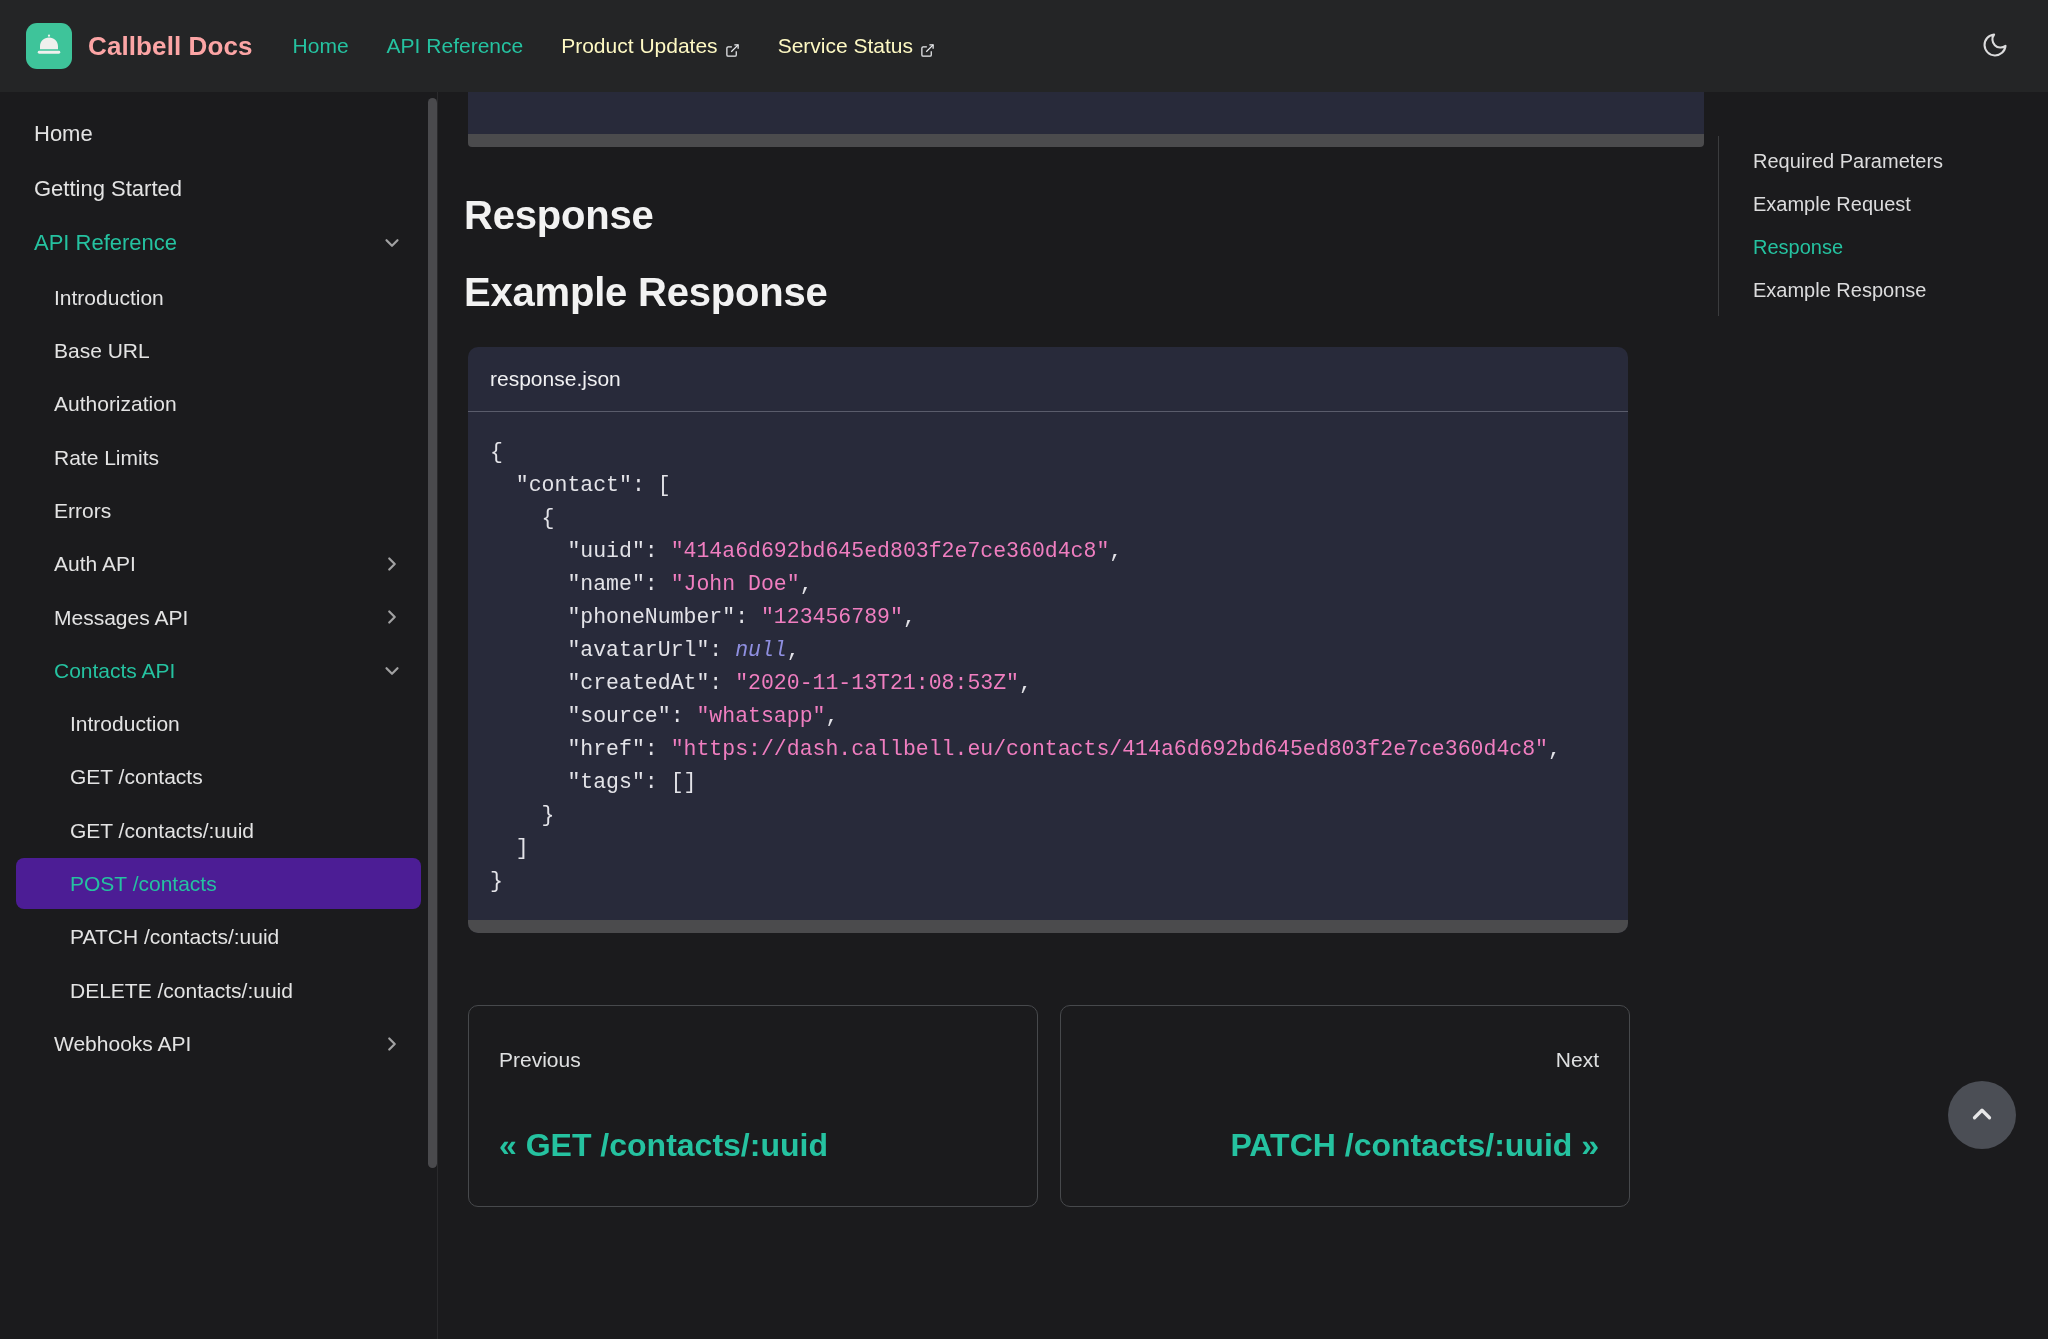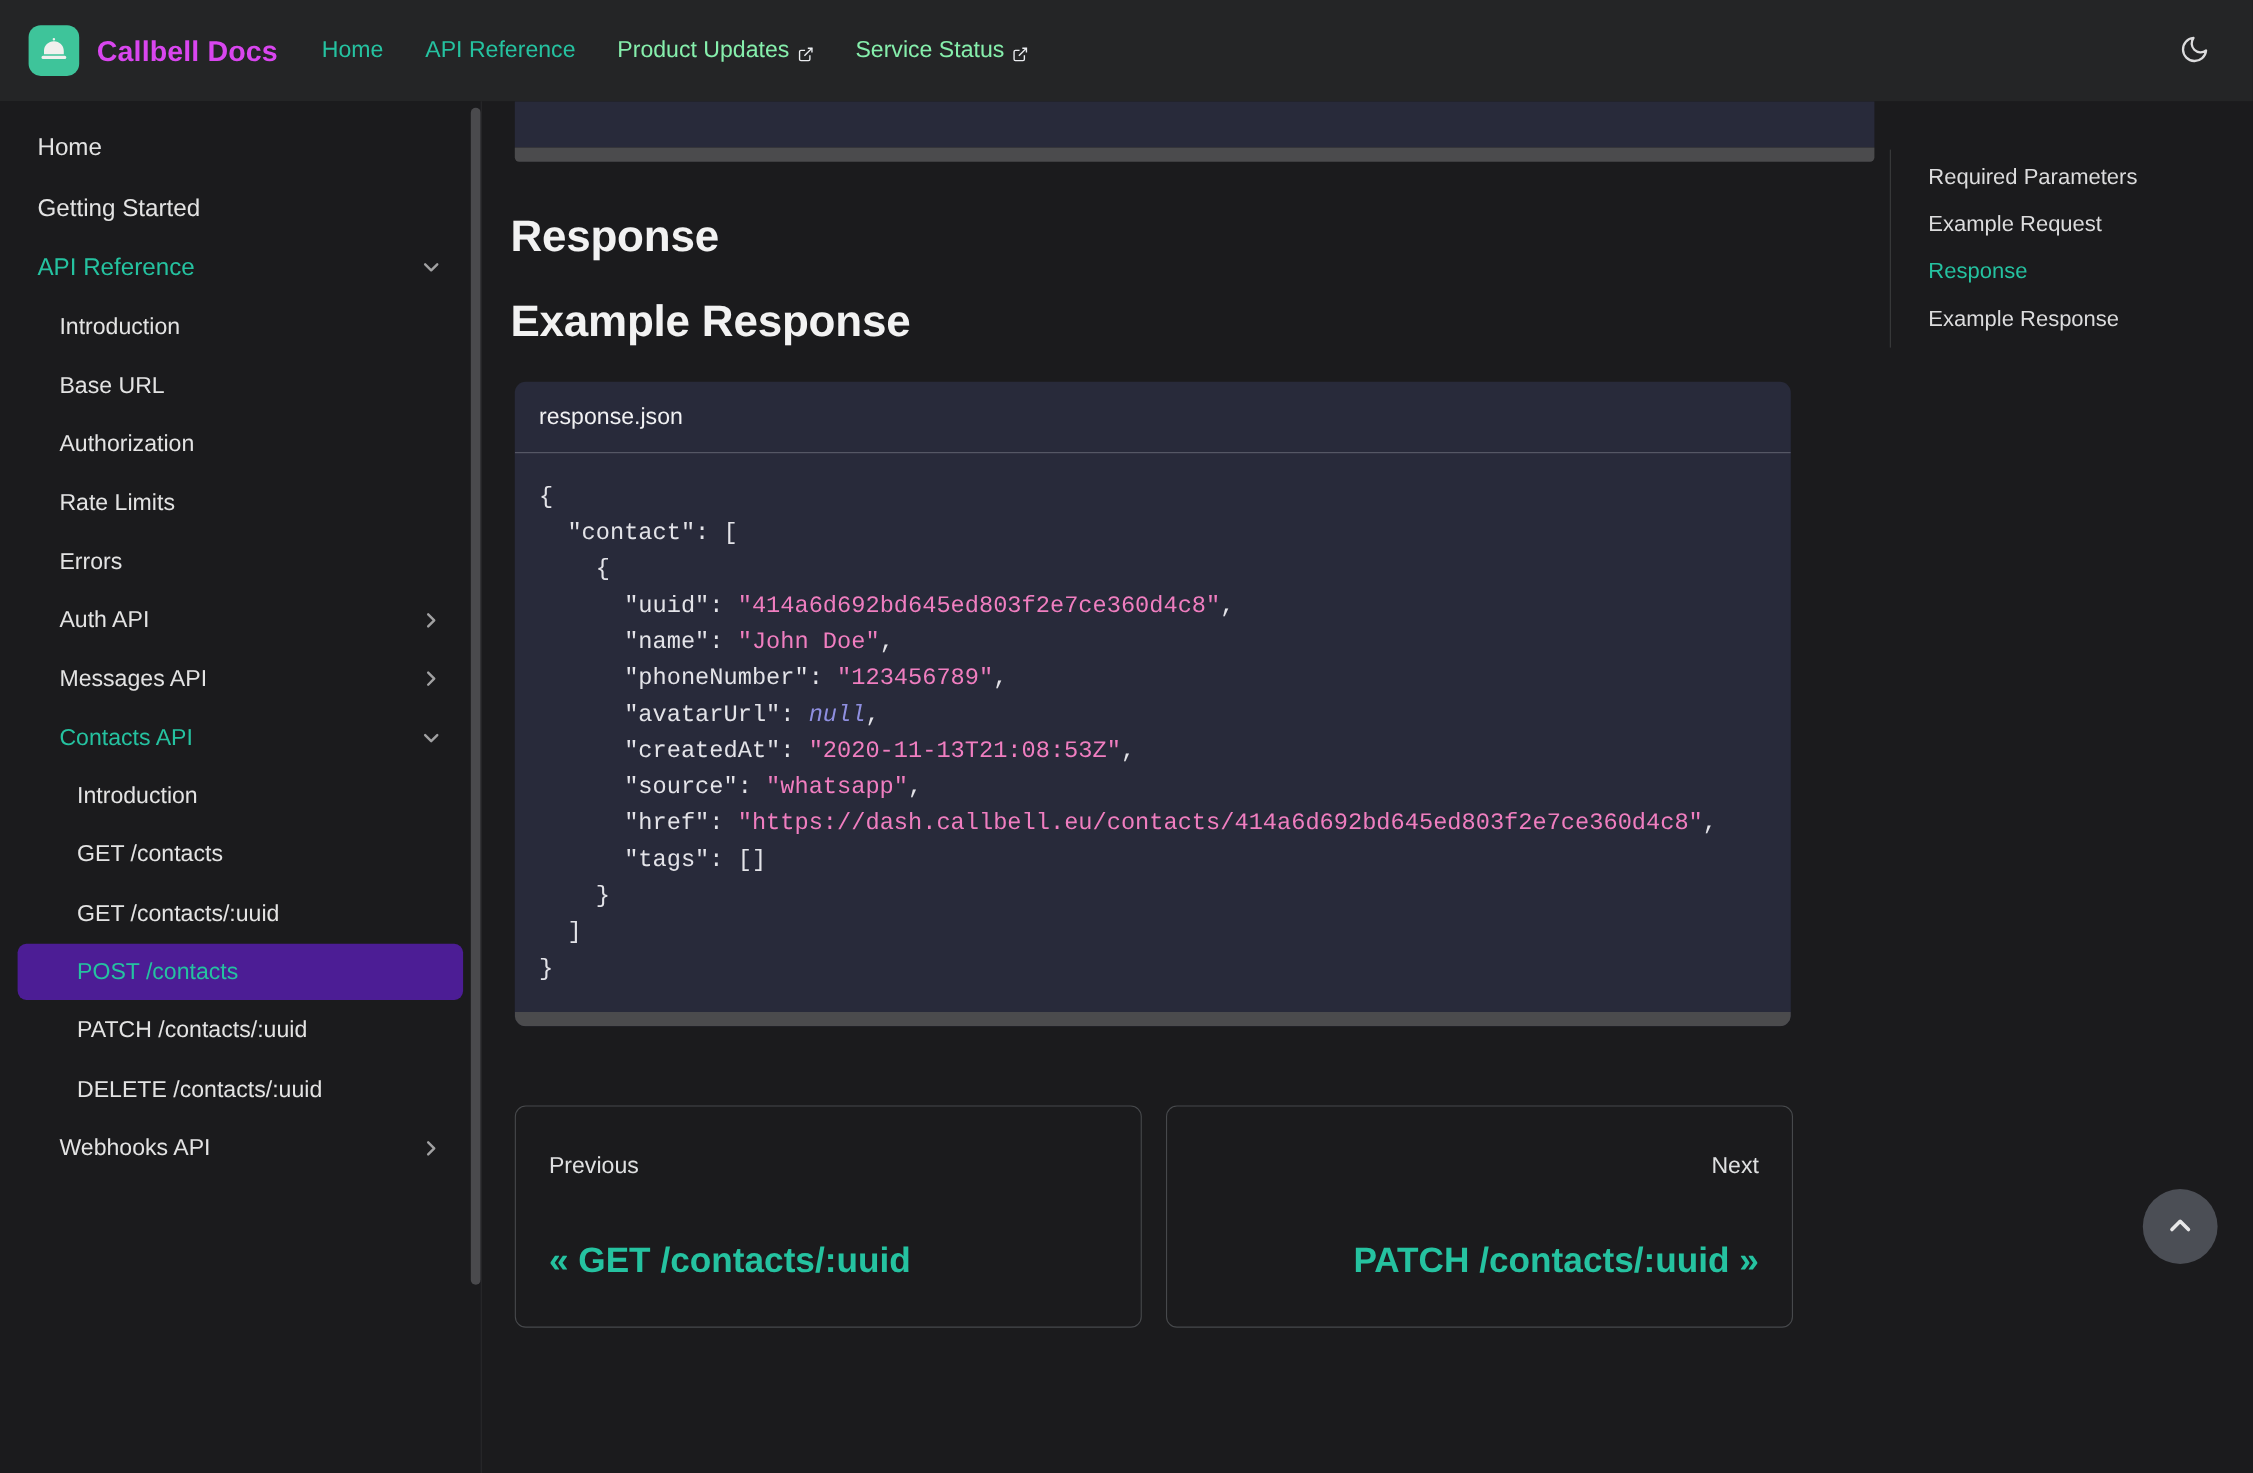--- a/index.html
+++ b/index.html
@@ -19,25 +19,25 @@
     padding: 0 26px;
     z-index: 40;
   }
   .brand { display: flex; align-items: center; gap: 16px; margin-right: 40px; }
   .brand-logo {
     width: 46px; height: 46px; border-radius: 11px;
     background: #3ec49a;
     display: flex; align-items: center; justify-content: center;
   }
   .brand-title {
-    font-size: 26px; font-weight: bold; color: #d946ef; letter-spacing: .1px;
+    font-size: 26px; font-weight: bold; color: #fca5a5; letter-spacing: .1px;
   }
   .nav-links { display: flex; align-items: center; gap: 38px; }
   .nav-link {
-    font-size: 21px; color: #86efac; text-decoration: none;
+    font-size: 21px; color: #fef9c3; text-decoration: none;
     display: inline-flex; align-items: center; gap: 7px; white-space: nowrap;
   }
   .nav-link.active { color: #25c2a0; }
   .ext-icon { display: inline-block; width: 15px; height: 15px; }
   .navbar-spacer { flex: 1; }
   .theme-toggle {
     width: 54px; height: 54px; border-radius: 6px;
     display: flex; align-items: center; justify-content: center;
     cursor: pointer; background: transparent; border: none;
   }

